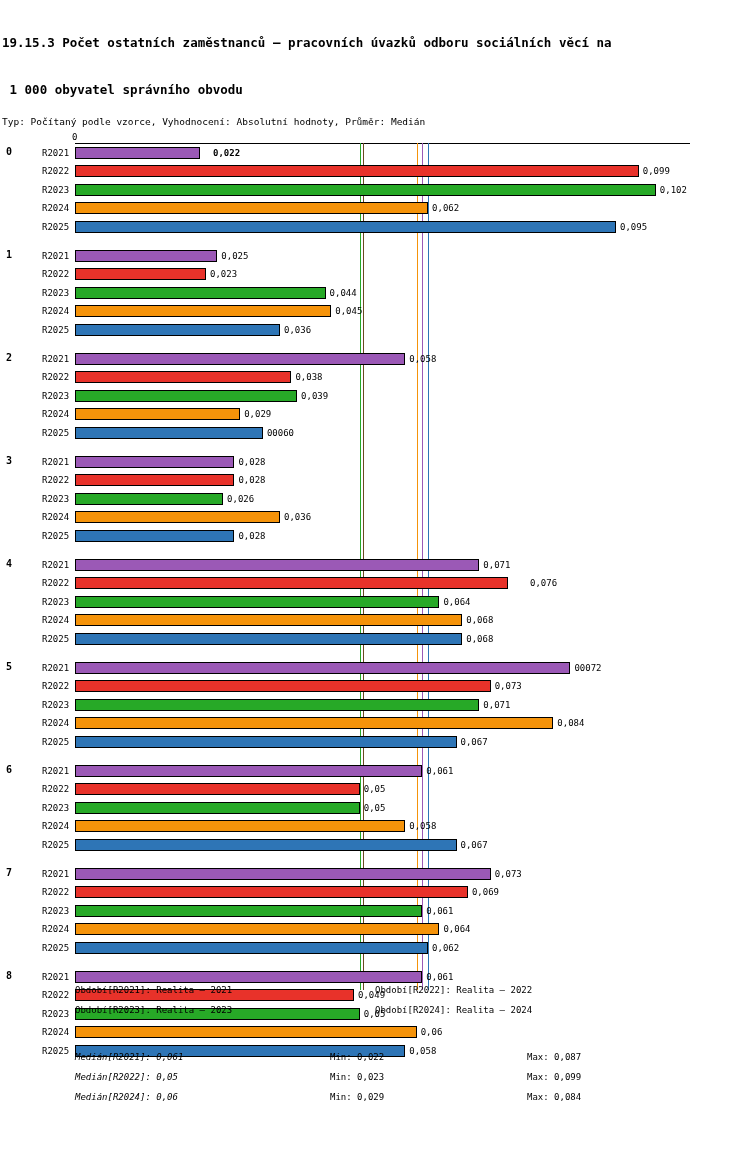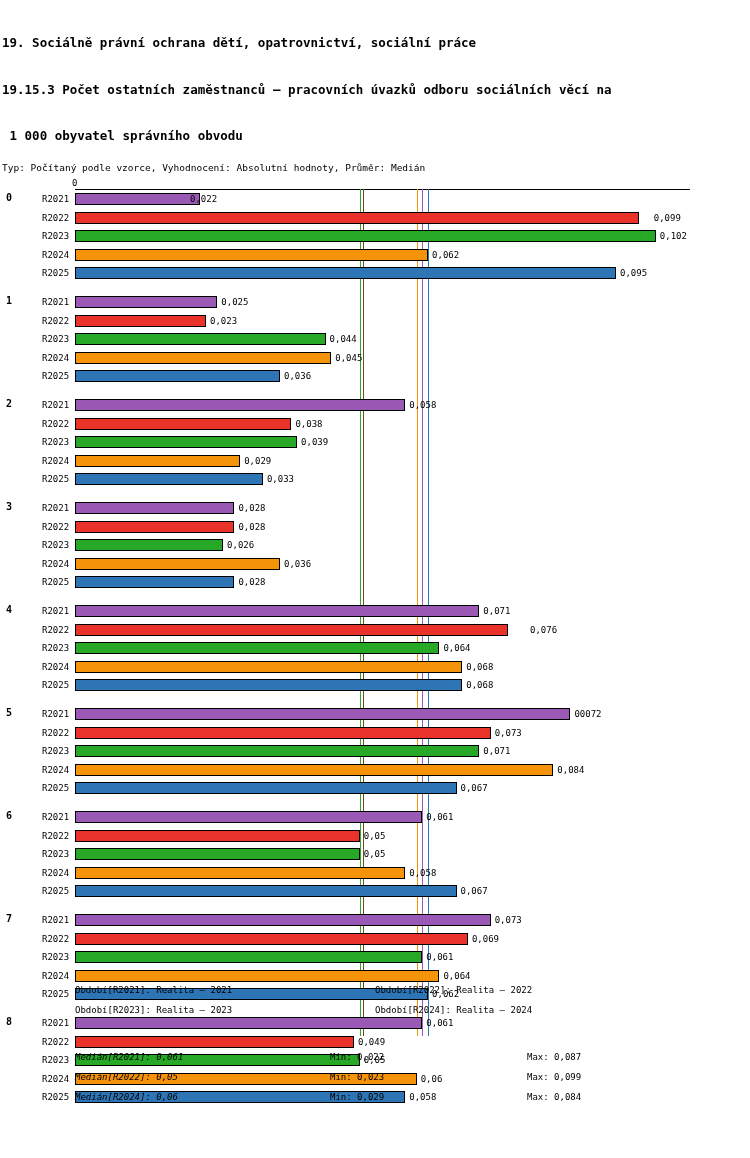--- a/index.html
+++ b/index.html
@@ -46,46 +46,45 @@
   .stats{position:absolute;left:0;top:1052px;width:750px;font-size:9px;}
   .stat-row{position:relative;height:20px;}
   .st-med{position:absolute;left:75px;font-style:italic;}
   .st-min{position:absolute;left:330px;}
   .st-max{position:absolute;left:527px;}
 </style>
 </head>
 <body>
 
 <div class="title">
-  <div>19. Sociálně právní ochrana dětí, opatrovnictví, sociální práce</div>
   <div>19.15.3 Počet ostatních zaměstnanců – pracovních úvazků odboru sociálních věcí na</div>
   <div> 1 000 obyvatel správního obvodu</div>
 </div>
 <div class="subtitle">Typ: Počítaný podle vzorce, Vyhodnocení: Absolutní hodnoty, Průměr: Medián</div>
 
 <div class="chart-area">
   <div class="axis-zero-label">0</div>
   <div class="axis-line"></div>
   <div id="plot" class="plot"></div>
 <div class="vline" style="left: 422.361px; background: rgb(155, 89, 182);"></div>
     <div class="vline" style="left: 359.722px; background: rgb(232, 50, 42);"></div>
     <div class="vline" style="left: 359.722px; background: rgb(39, 169, 39);"></div>
     <div class="vline" style="left: 416.667px; background: rgb(245, 147, 10);"></div>
     <div class="vline" style="left: 428.056px; background: rgb(46, 117, 182);"></div>
     <div class="vline" style="left: 362.569px; background: rgb(107, 74, 32);"></div>
     <div class="group-index" style="top: 12px;">0</div>
     <div class="row" style="top: 11px; width: 750px;">
       <div class="row-label">R2021</div>
       <div class="bar" style="width: 125.278px; background: rgb(155, 89, 182);"></div>
-      <div class="bar-value" style="left: 190px;">0,022</div>
+      <div class="bar-value" style="left: 213px; font-weight: bold;">0,022</div>
     </div>
     <div class="row" style="top: 29.6px; width: 750px;">
       <div class="row-label">R2022</div>
       <div class="bar" style="width: 563.75px; background: rgb(232, 50, 42);"></div>
-      <div class="bar-value" style="left: 642.75px; margin-left: 11px;">0,099</div>
+      <div class="bar-value" style="left: 642.75px;">0,099</div>
     </div>
     <div class="row" style="top: 48.2px; width: 750px;">
       <div class="row-label">R2023</div>
       <div class="bar" style="width: 580.833px; background: rgb(39, 169, 39);"></div>
       <div class="bar-value" style="left: 659.833px;">0,102</div>
     </div>
     <div class="row" style="top: 66.8px; width: 750px;">
       <div class="row-label">R2024</div>
       <div class="bar" style="width: 353.056px; background: rgb(245, 147, 10);"></div>
       <div class="bar-value" style="left: 432.056px;">0,062</div>
@@ -138,21 +137,21 @@
       <div class="bar-value" style="left: 301.083px;">0,039</div>
     </div>
     <div class="row" style="top: 272.8px; width: 750px;">
       <div class="row-label">R2024</div>
       <div class="bar" style="width: 165.139px; background: rgb(245, 147, 10);"></div>
       <div class="bar-value" style="left: 244.139px;">0,029</div>
     </div>
     <div class="row" style="top: 291.4px; width: 750px;">
       <div class="row-label">R2025</div>
       <div class="bar" style="width: 187.917px; background: rgb(46, 117, 182);"></div>
-      <div class="bar-value" style="left: 266.917px;">0,033</div>
+      <div class="bar-value" style="left: 266.917px;">00060</div>
     </div>
     <div class="group-index" style="top: 321px;">3</div>
     <div class="row" style="top: 320px; width: 750px;">
       <div class="row-label">R2021</div>
       <div class="bar" style="width: 159.444px; background: rgb(155, 89, 182);"></div>
       <div class="bar-value" style="left: 238.444px;">0,028</div>
     </div>
     <div class="row" style="top: 338.6px; width: 750px;">
       <div class="row-label">R2022</div>
       <div class="bar" style="width: 159.444px; background: rgb(232, 50, 42);"></div>

